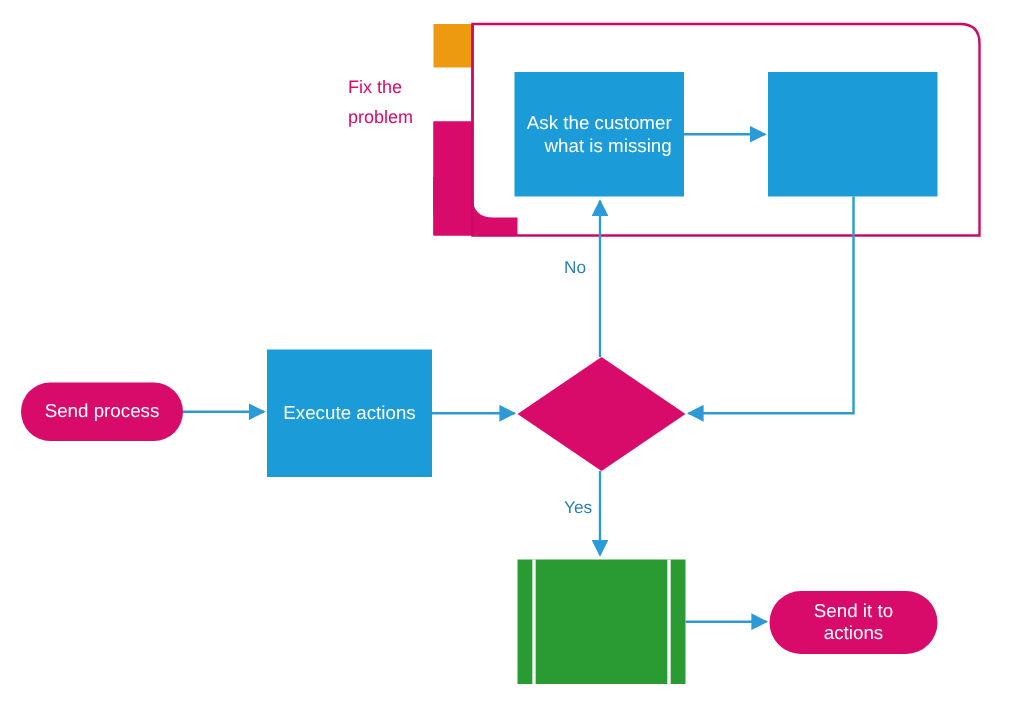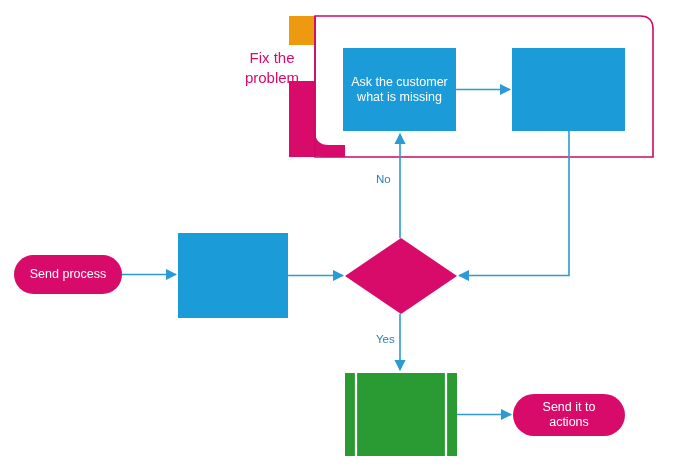--- a/index.html
+++ b/index.html
@@ -41,23 +41,23 @@
     position: absolute;
     color: #2b7fb8;
     font-family: "Liberation Sans", sans-serif;
     font-size: 11.5px;
     line-height: 13px;
   }
   .group-title {
     position: absolute;
     color: #d80a6a;
     font-family: "Liberation Sans", sans-serif;
-    font-size: 15px;
+    font-size: 12px;
     line-height: 20px;
-    text-align: center;
+    text-align: left;
     white-space: pre-line;
   }
 </style>
 </head>
 <body>
 
 <div id="canvas">
 
   <svg class="layer" viewBox="0 0 684 467" xmlns="http://www.w3.org/2000/svg">
 
@@ -131,23 +131,24 @@
       <rect x="345" y="373" width="112" height="83" fill="#2a9b33"></rect>
       <line x1="356" y1="373" x2="356" y2="456" stroke="#ffffff" stroke-width="2.2"></line>
       <line x1="446" y1="373" x2="446" y2="456" stroke="#ffffff" stroke-width="2.2"></line>
     </g>
 
     <rect x="513" y="394" width="112" height="42" rx="21" ry="21" fill="#d80a6a"></rect>
   </svg>
 
   <div class="node-label" style="left:14px; top:255px; width:108px; height:39px;">Send process</div>
 
+  <div class="node-label" style="left:178px; top:233px; width:110px; height:85px;">Execute actions</div>
 
 
-  <div class="node-label" style="left:343px; top:48px; width:113px; height:83px;">Ask the customer
+  <div class="node-label" style="left:343px; top:48px; width:113px; height:83px;text-align:right;">Ask the customer
 what is missing</div>
 
 
 
   <div class="node-label" style="left:513px; top:394px; width:112px; height:42px;">Send it to
 actions</div>
 
   <div class="edge-label" style="left:376px; top:173px; width:28px;">No</div>
 
   <div class="edge-label" style="left:376px; top:333px; width:28px;">Yes</div>

